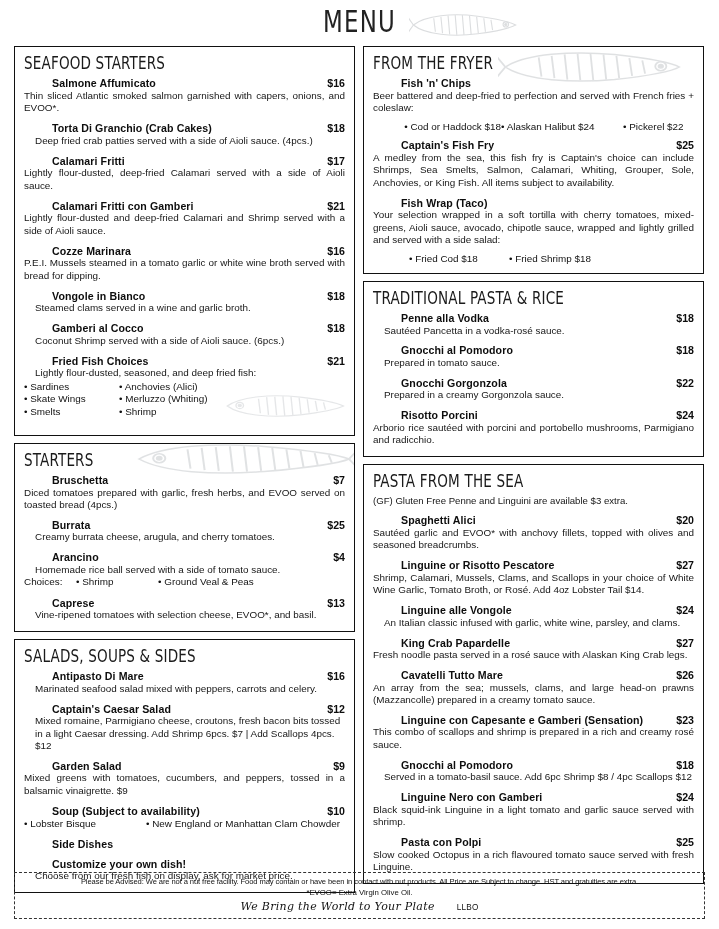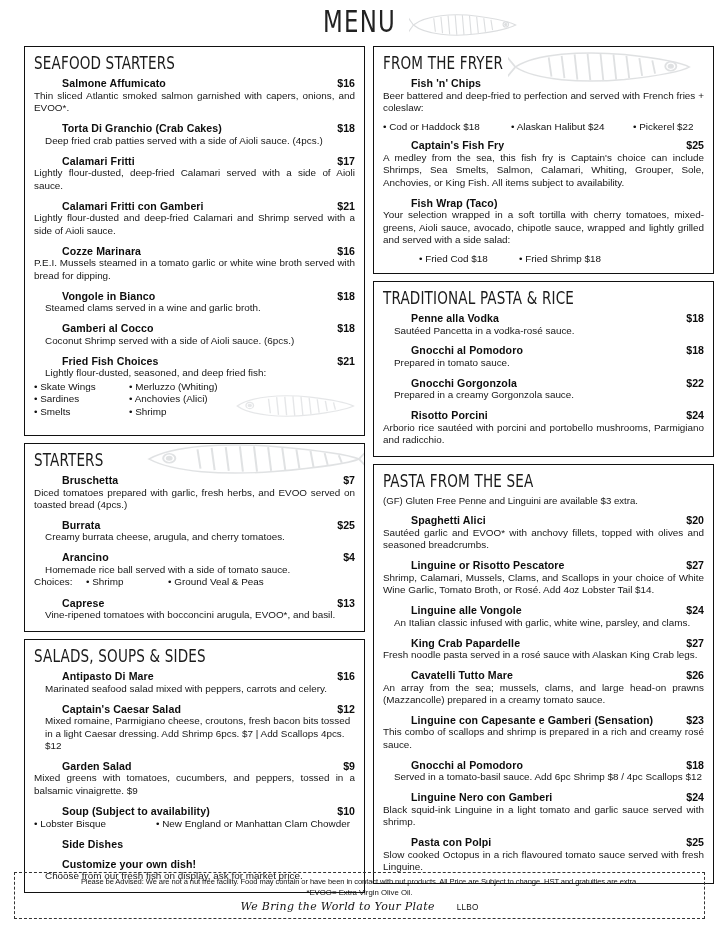--- a/index.html
+++ b/index.html
@@ -34,21 +34,21 @@
     position:absolute;
     right:200px;
     top:12px;
     width:110px; height:26px;
     opacity:.30;
   }
 
   
   .sheet {
     position:absolute;
-    left:24px; top:46px;
+    left:14px; top:46px;
     width:691px;
     display:flex;
     gap:8px;
   }
   .col { width:341px; display:flex; flex-direction:column; gap:7px; }
 
   .box {
     border:1.6px solid #111;
     padding:6px 9px 8px 9px;
     position:relative;
@@ -115,21 +115,21 @@
   .choices-label { width:52px; }
   .choices-a { width:82px; }
 
   .inline-bullets {
     display:flex;
     font-size:9.9px;
     gap:0;
     margin-top:6px;
   }
   .inline-bullets span { white-space:nowrap; }
-  .ib1 { width:128px; }
+  .ib1 { width:128px;text-align:right; }
   .ib2 { width:122px; }
 
   .wrap-bullets {
     display:flex;
     font-size:9.9px;
     margin-top:6px;
   }
   .wb1 { width:100px;margin-left:36px; }
 
   
@@ -248,26 +248,26 @@
         <div class="desc nojust">Coconut Shrimp served with a side of Aioli sauce. (6pcs.)</div>
       </div>
       <div class="item">
         <div class="row">
             <span class="name">Fried Fish Choices</span>
             <span class="price">$21</span>
           </div>
         <div class="desc nojust">Lightly flour-dusted, seasoned, and deep fried fish:</div>
         <div class="bullets">
           <div class="brow">
+              <span class="bcol b1">• Sardines</span>
+              <span class="bcol b2">• Anchovies (Alici)</span>
+            </div>
+          <div class="brow">
               <span class="bcol b1">• Skate Wings</span>
               <span class="bcol b2">• Merluzzo (Whiting)</span>
-            </div>
-          <div class="brow">
-              <span class="bcol b1">• Sardines</span>
-              <span class="bcol b2">• Anchovies (Alici)</span>
             </div>
           <div class="brow">
               <span class="bcol b1">• Smelts</span>
               <span class="bcol b2">• Shrimp</span>
             </div>
         </div>
       </div>
 
       <svg class="fish f-fried" viewBox="0 0 200 50" preserveAspectRatio="none">
         <g fill="none" stroke="#9aa0a6" stroke-width="2.2">
@@ -316,21 +316,21 @@
           <span class="choices-label">Choices:</span>
           <span class="choices-a">• Shrimp</span>
           <span>• Ground Veal &amp; Peas</span>
         </div>
       </div>
       <div class="item">
         <div class="row">
             <span class="name">Caprese</span>
             <span class="price">$13</span>
           </div>
-        <div class="desc nojust">Vine-ripened tomatoes with bocconcini arugula, EVOO*, and basil.</div>
+        <div class="desc nojust">Vine-ripened tomatoes with selection cheese, EVOO*, and basil.</div>
       </div>
     </div>
 
     <div class="box">
       <div class="sec-title">SALADS, SOUPS &amp; SIDES</div>
 
       <div class="item">
         <div class="row">
             <span class="name">Antipasto Di Mare</span>
             <span class="price">$16</span>

